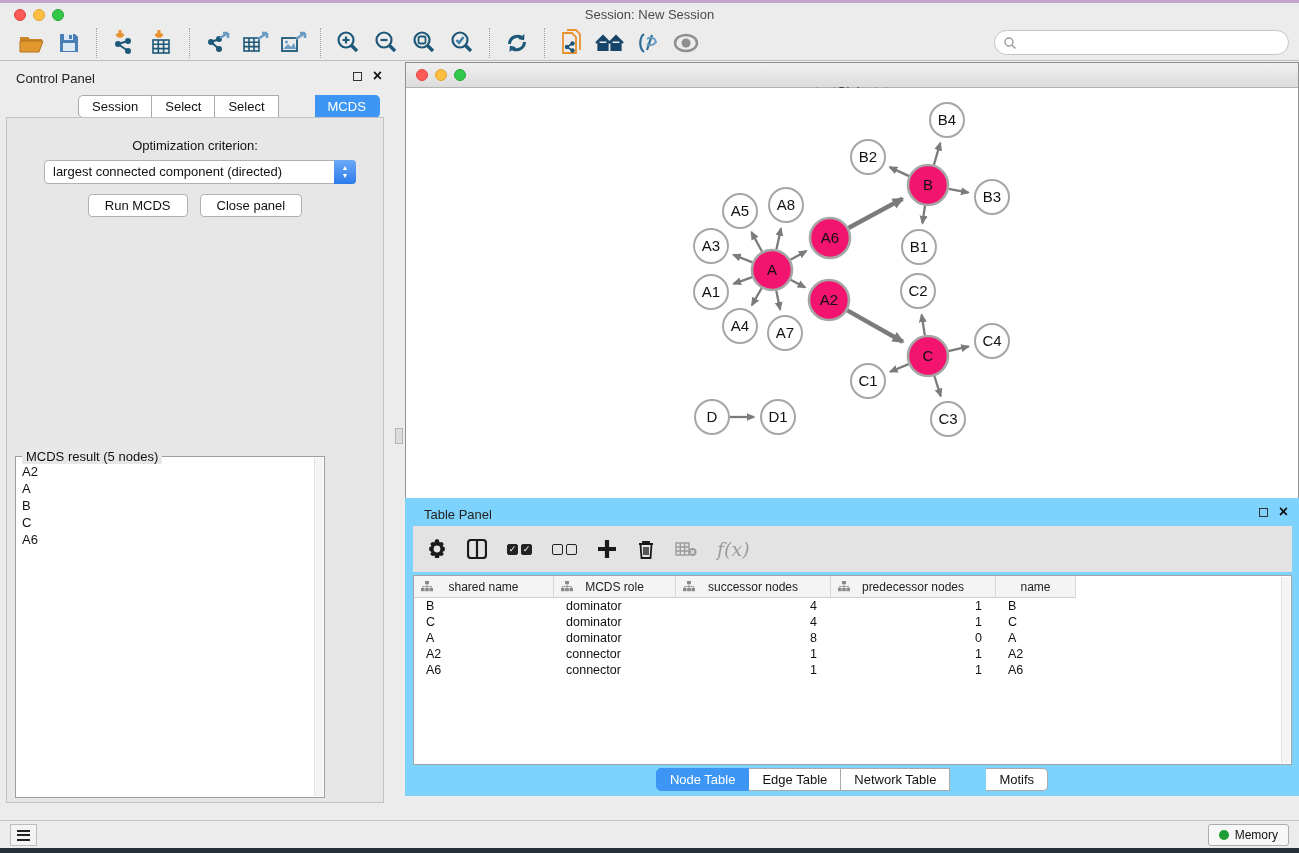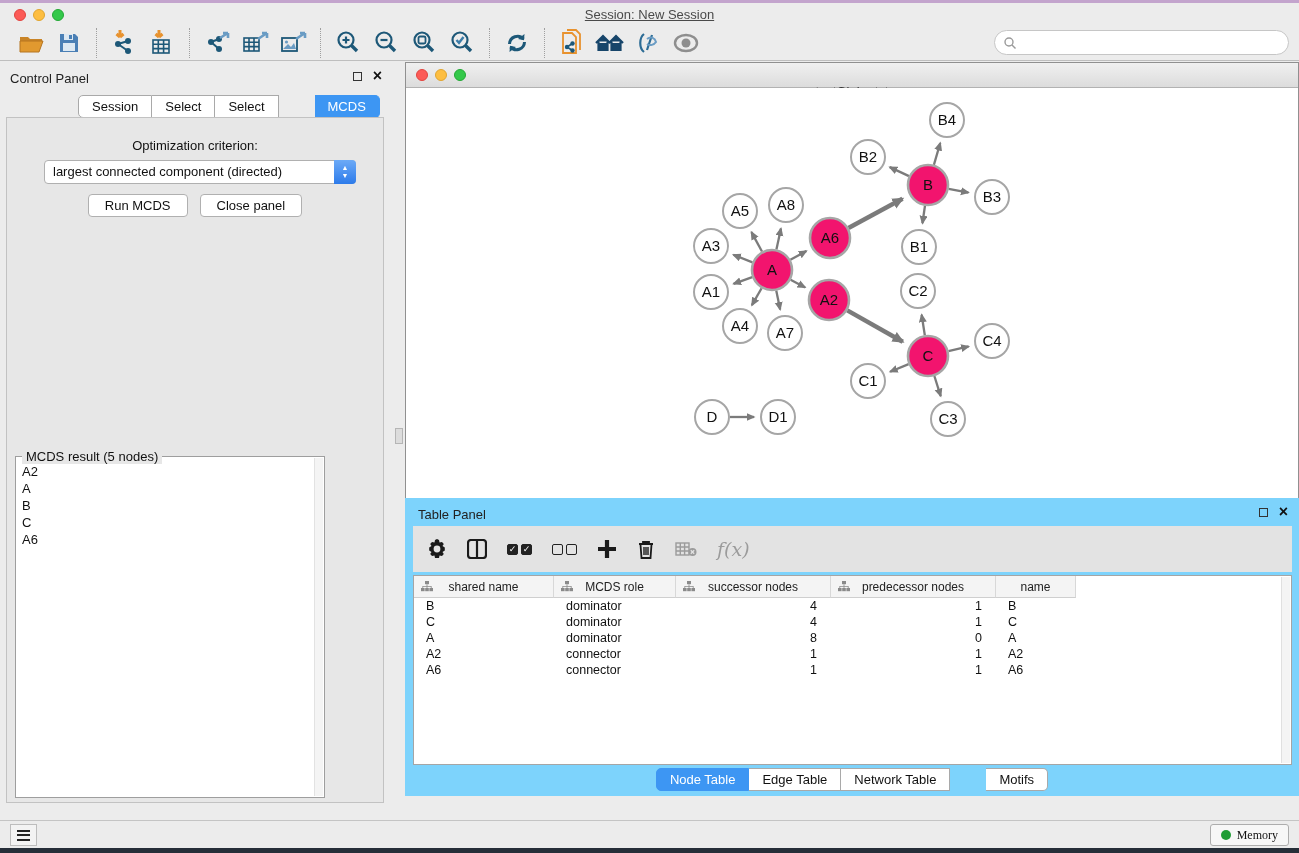--- a/index.html
+++ b/index.html
@@ -7,31 +7,31 @@
   body { font-family:"Liberation Sans", sans-serif; background:#ececec; }
   .app { position:relative; width:1299px; height:853px; background:#ececec; }
 
   
   .desktop-strip-top { position:absolute; left:0; top:0; width:100%; height:3px; background:#c3a4cd; }
   .titlebar { position:absolute; left:0; top:3px; width:100%; height:22px; background:#ececec; }
   .traffic { position:absolute; top:6px; width:12px; height:12px; border-radius:50%; }
   .t-red { background:#fc5b57; border:1px solid #e2443f; }
   .t-yellow { background:#fdbe41; border:1px solid #e0a52f; }
   .t-green { background:#34c84a; border:1px solid #23a835; }
-  .title-text { position:absolute; left:0; right:0; top:4px; text-align:center; font-size:13px; color:#4a4a4a;text-decoration:underline; }
+  .title-text { position:absolute; left:0; right:0; top:4px; text-align:center; font-size:13px; color:#4a4a4a; }
 
   .toolbar { position:absolute; left:0; top:25px; width:100%; height:36px; background:#ececec; border-bottom:1px solid #bebebe; display:flex; align-items:center; padding-left:12px; }
   .tb-btn { width:34px; height:30px; display:flex; align-items:center; justify-content:center; margin:0 2px; }
   .tb-sep { width:1px; height:30px; margin:0 8px; border-left:1px dotted #9f9f9f; }
   .search-wrap { position:absolute; right:10px; top:30px; width:295px; height:25px; background:#fff; border:1px solid #c6c6c6; border-radius:13px; display:flex; align-items:center; padding-left:8px; }
   .search-wrap input { border:none; outline:none; font-size:13px; width:250px; background:transparent; font-family:"Liberation Sans",sans-serif; }
 
   
   .control-panel { position:absolute; left:0; top:62px; width:390px; height:758px; background:#ececec; }
-  .panel-head { position:relative; height:30px; }
+  .panel-head { position:relative; height:30px;margin-left:6px; }
   .panel-title { position:absolute; left:10px; top:9px; font-size:13px; color:#222; }
   .float-ico { position:absolute; top:10px; width:9px; height:9px; border:1.5px solid #333; }
   .close-ico { position:absolute; top:5px; font-size:16px; font-weight:bold; color:#111; line-height:18px; }
   .seg { display:flex; }
   .seg-tab { border:1px solid #a9a9a9; border-left:none; background:#fff; padding:3px 13px; font-size:13px; color:#111; white-space:nowrap; }
   .seg-tab:first-child { border-left:1px solid #a9a9a9; border-radius:5px 0 0 5px; }
   .seg-tab:last-child { border-radius:0 5px 5px 0;margin-left:36px; }
   .seg-tab.active { background:#3d96f3; border-color:#3d96f3; color:#fff; }
   .cp-tabs { position:absolute; left:78px; top:33px; }
   .cp-content { position:absolute; left:6px; top:55px; width:378px; height:686px; background:#e7e7e7; border:1px solid #c2c2c2; }
@@ -75,21 +75,21 @@
   .dt-row { display:flex; height:16px; }
   .dt-cell { font-size:12.5px; color:#111; line-height:16px; white-space:nowrap; overflow:hidden; }
   .dt-scroll { position:absolute; right:1px; top:1px; bottom:1px; width:9px; background:#f4f4f4; border-left:1px solid #e0e0e0; }
   .tp-tabs { position:absolute; left:0; width:100%; top:270px; display:flex; justify-content:center; }
 
   
   .statusbar { position:absolute; left:0; top:820px; width:100%; height:28px; background:#ececec; border-top:1px solid #c4c4c4; }
   .list-btn { position:absolute; left:10px; top:3px; width:27px; height:22px; background:#f3f3f3; border:1px solid #bdbdbd; display:flex; align-items:center; justify-content:center; }
   .list-glyph { width:13px; height:11px; display:flex; flex-direction:column; justify-content:space-between; }
   .list-glyph span { display:block; height:2px; background:#222; position:relative; }
-  .memory-btn { position:absolute; right:10px; top:3px; height:22px; background:#f7f7f7; border:1px solid #adadad; border-radius:3px; display:flex; align-items:center; gap:6px; padding:0 10px; font-size:12px; color:#111;font-family:Liberation Serif, serif; }
+  .memory-btn { position:absolute; right:10px; top:3px; height:22px; background:#f7f7f7; border:1px solid #adadad; border-radius:3px; display:flex; align-items:center; gap:6px; padding:0 10px; font-size:12px; color:#111; }
   .mem-dot { width:10px; height:10px; border-radius:50%; background:#1f9d35; }
   .desktop-strip-bottom { position:absolute; left:0; top:848px; width:100%; height:5px; background:#262e38; }
 
   svg text { font-family:"Liberation Sans",sans-serif; }
 </style>
 </head>
 <body>
 
 <div class="app">
 

